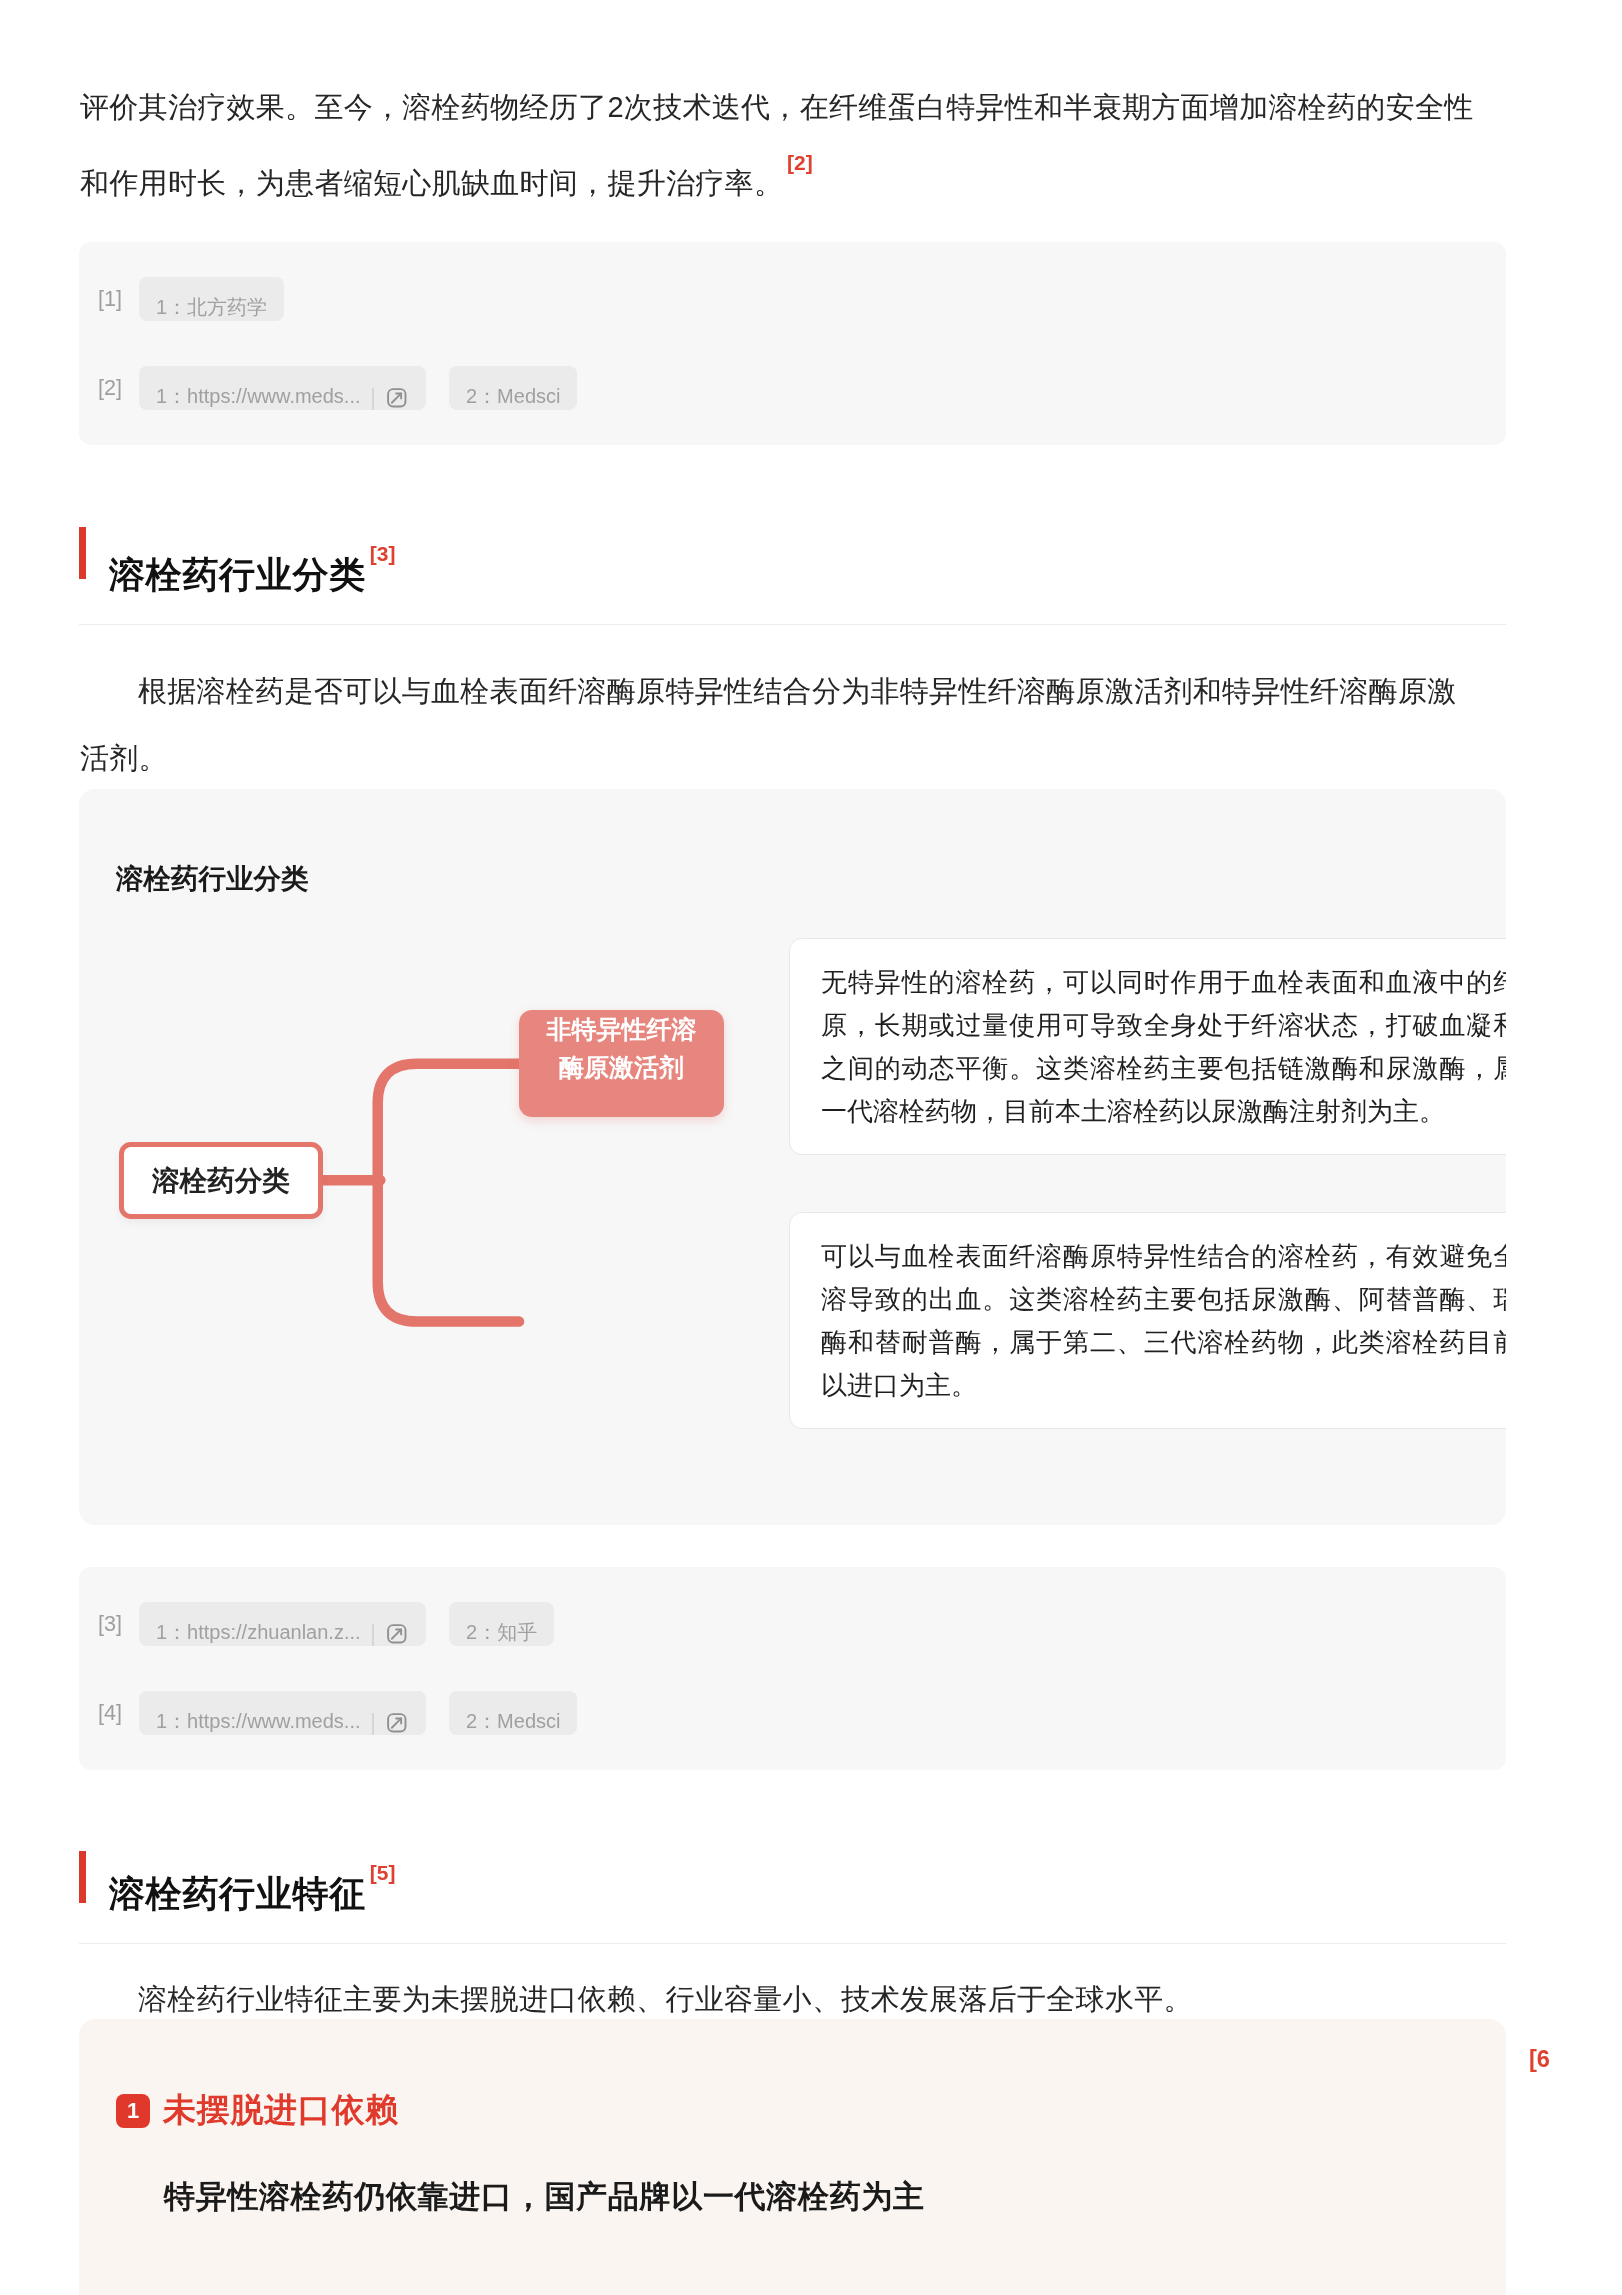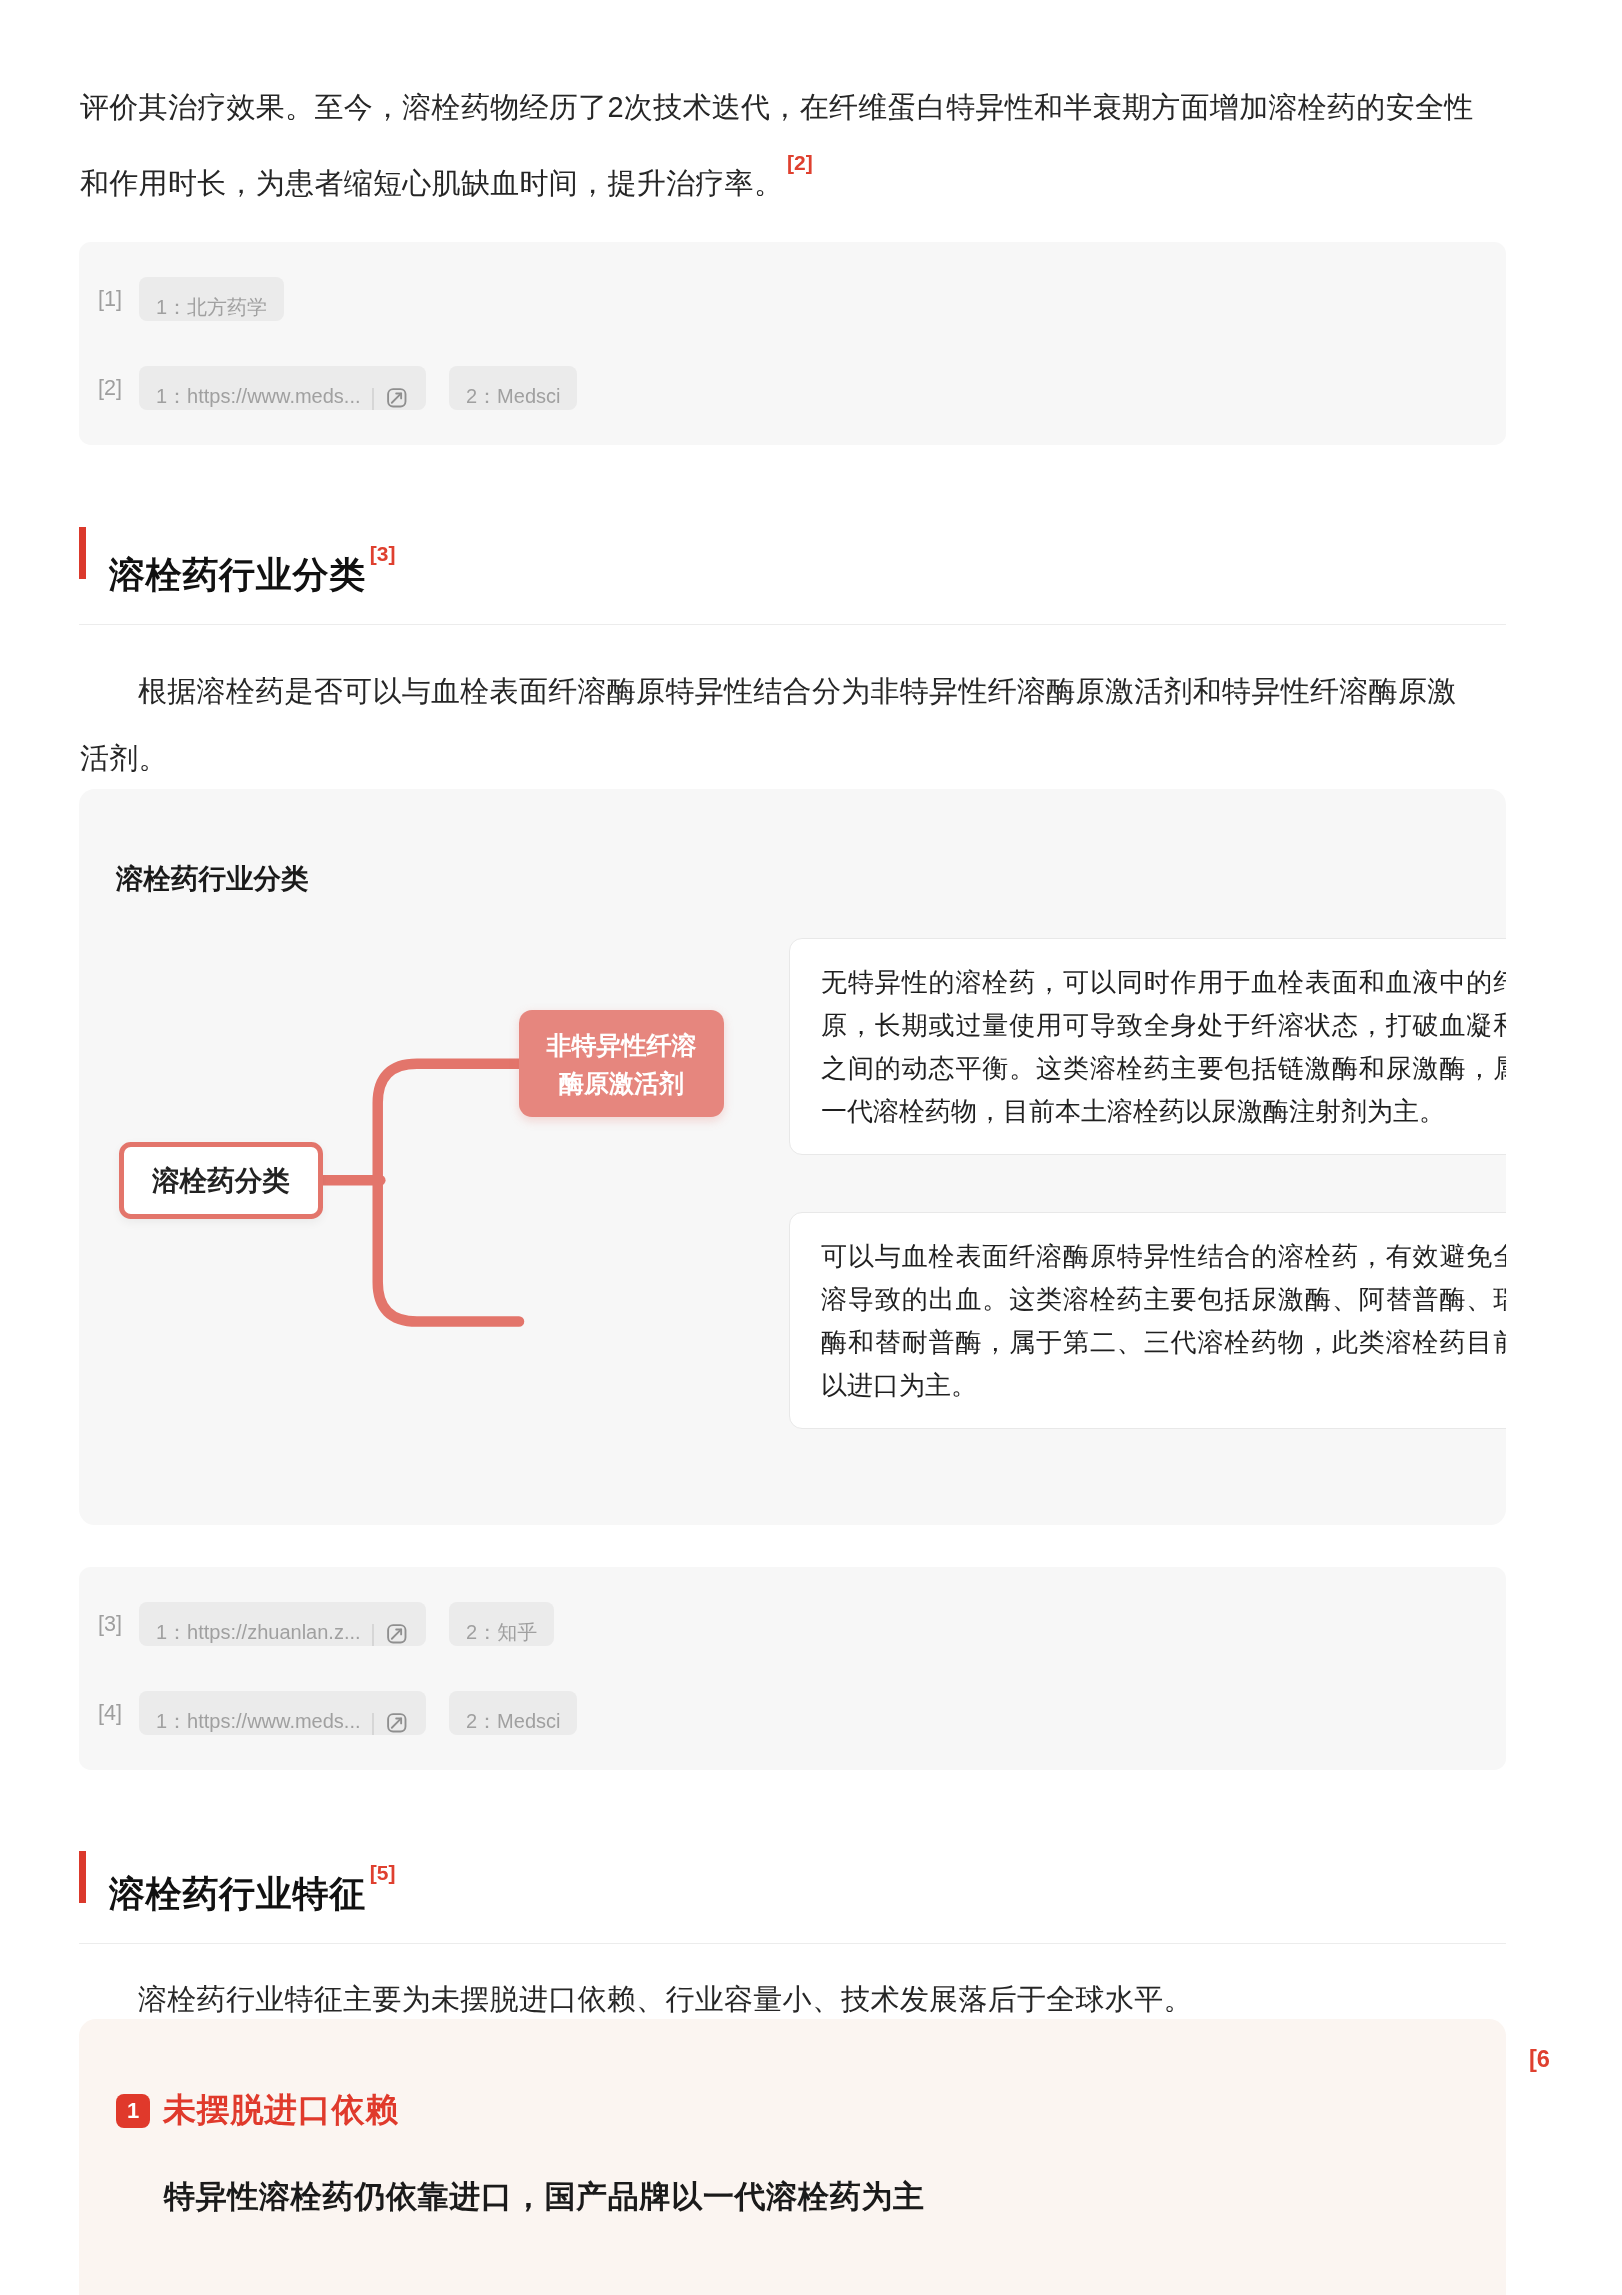--- a/index.html
+++ b/index.html
@@ -64,21 +64,21 @@
   .root-node {
     left:40px; top:353px; width:204px; height:77px;
     background:#ffffff; border:5.2px solid #E3756B; border-radius:11.8px;
     display:flex; align-items:center; justify-content:center;
     font-size:27.5px; font-weight:700; color:#222222;
     box-shadow:0 3.9px 9.2px rgba(0,0,0,0.05);
   }
   .branch-node {
     width:205px; height:107px; left:440px;
     background:#E6867E; border-radius:13px;
-    display:flex; align-items:center; justify-content:center;
+    display:flex; justify-content:center;
     box-shadow:0 3.9px 9.2px rgba(226,117,107,0.25);
   }
   .branch-node .bn-text {
     width:152px; text-align:center;
     font-size:25px; line-height:38px; font-weight:700; color:#ffffff;
   }
   .desc-box {
     left:710px; width:816px;
     background:#ffffff; border:1.3px solid #E8E8E8; border-radius:13px;
     padding:21.6px 31px;

